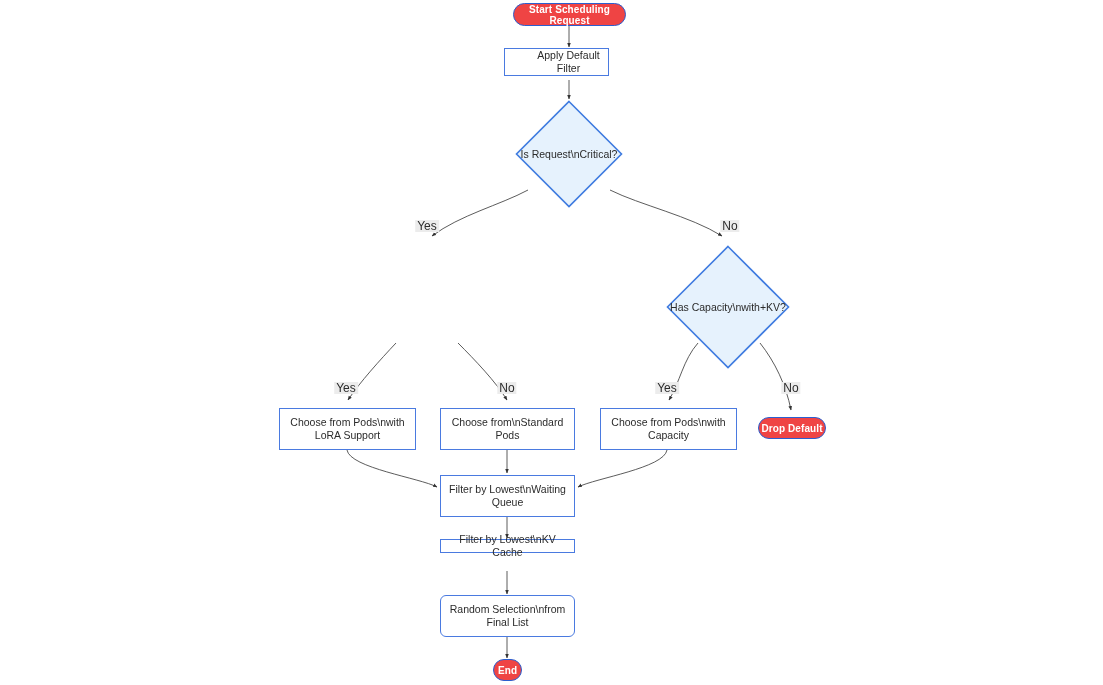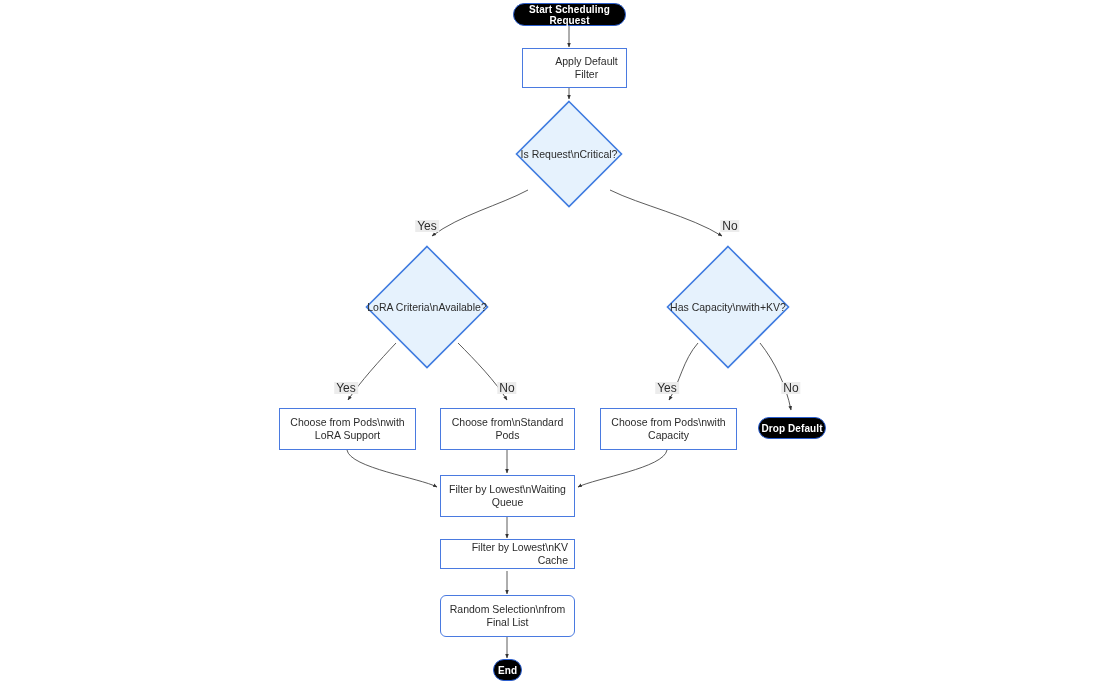--- a/index.html
+++ b/index.html
@@ -38,21 +38,21 @@
   .n-process {
     background: #ffffff;
     border: 1.4px solid #4a7ae0;
     color: #2b2b2b;
     font-size: 10.5px;
     line-height: 13px;
   }
   .n-process .lbl { padding: 0 6px; }
   
   .n-terminal {
-    background: #000000;
+    background: #ef4444;
     border: 1.4px solid #2b5fd0;
     border-radius: 999px;
     color: #ffffff;
     font-size: 10px;
     font-weight: bold;
     letter-spacing: 0.1px;
   }
   
   .n-decision {
     background: transparent;
@@ -132,37 +132,31 @@
 
     <path class="edge-path" d="M 507,571 L 507,594" marker-end="url(#arrow)"></path>
 
     <path class="edge-path" d="M 507,636 L 507,658" marker-end="url(#arrow)"></path>
   </svg>
 
   <div class="node n-terminal" style="left:513px; top:3px; width:113px; height:23px;">
     <span class="lbl">Start Scheduling Request</span>
   </div>
 
-  <div class="node n-process" style="left:522px; top:48px; width:105px; height:40px;padding-left:24px;">
+  <div class="node n-process" style="left:504px; top:48px; width:105px; height:28px;padding-left:24px;">
     <span class="lbl">Apply Default Filter</span>
   </div>
 
   <div class="node n-decision" style="left:515px; top:100px; width:108px; height:108px;">
     <svg class="dia" viewBox="0 0 108 108" preserveAspectRatio="none">
       <polygon class="dia-shape" points="54,1.5 106.5,54 54,106.5 1.5,54"></polygon>
     </svg>
     <span class="lbl">Is Request\nCritical?</span>
   </div>
 
-  <div class="node n-decision" style="left:365px; top:245px; width:124px; height:124px;">
-    <svg class="dia" viewBox="0 0 124 124" preserveAspectRatio="none">
-      <polygon class="dia-shape" points="62,1.5 122.5,62 62,122.5 1.5,62"></polygon>
-    </svg>
-    <span class="lbl">LoRA Criteria\nAvailable?</span>
-  </div>
 
   <div class="node n-decision" style="left:666px; top:245px; width:124px; height:124px;">
     <svg class="dia" viewBox="0 0 124 124" preserveAspectRatio="none">
       <polygon class="dia-shape" points="62,1.5 122.5,62 62,122.5 1.5,62"></polygon>
     </svg>
     <span class="lbl">Has Capacity\nwith+KV?</span>
   </div>
 
   <div class="node n-process" style="left:279px; top:408px; width:137px; height:42px;">
     <span class="lbl">Choose from Pods\nwith LoRA Support</span>
@@ -177,21 +171,21 @@
   </div>
 
   <div class="node n-terminal" style="left:758px; top:417px; width:68px; height:22px;">
     <span class="lbl">Drop Default</span>
   </div>
 
   <div class="node n-process" style="left:440px; top:475px; width:135px; height:42px;">
     <span class="lbl">Filter by Lowest\nWaiting Queue</span>
   </div>
 
-  <div class="node n-process" style="left:440px; top:539px; width:135px; height:30px;text-align:right;">
+  <div class="node n-process" style="left:440px; top:539px; width:135px; height:14px;">
     <span class="lbl">Filter by Lowest\nKV Cache</span>
   </div>
 
   <div class="node n-process" style="left:440px; top:595px; width:135px; height:42px;border-radius:6px;">
     <span class="lbl">Random Selection\nfrom Final List</span>
   </div>
 
   <div class="node n-terminal" style="left:493px; top:659px; width:29px; height:22px;">
     <span class="lbl">End</span>
   </div>

